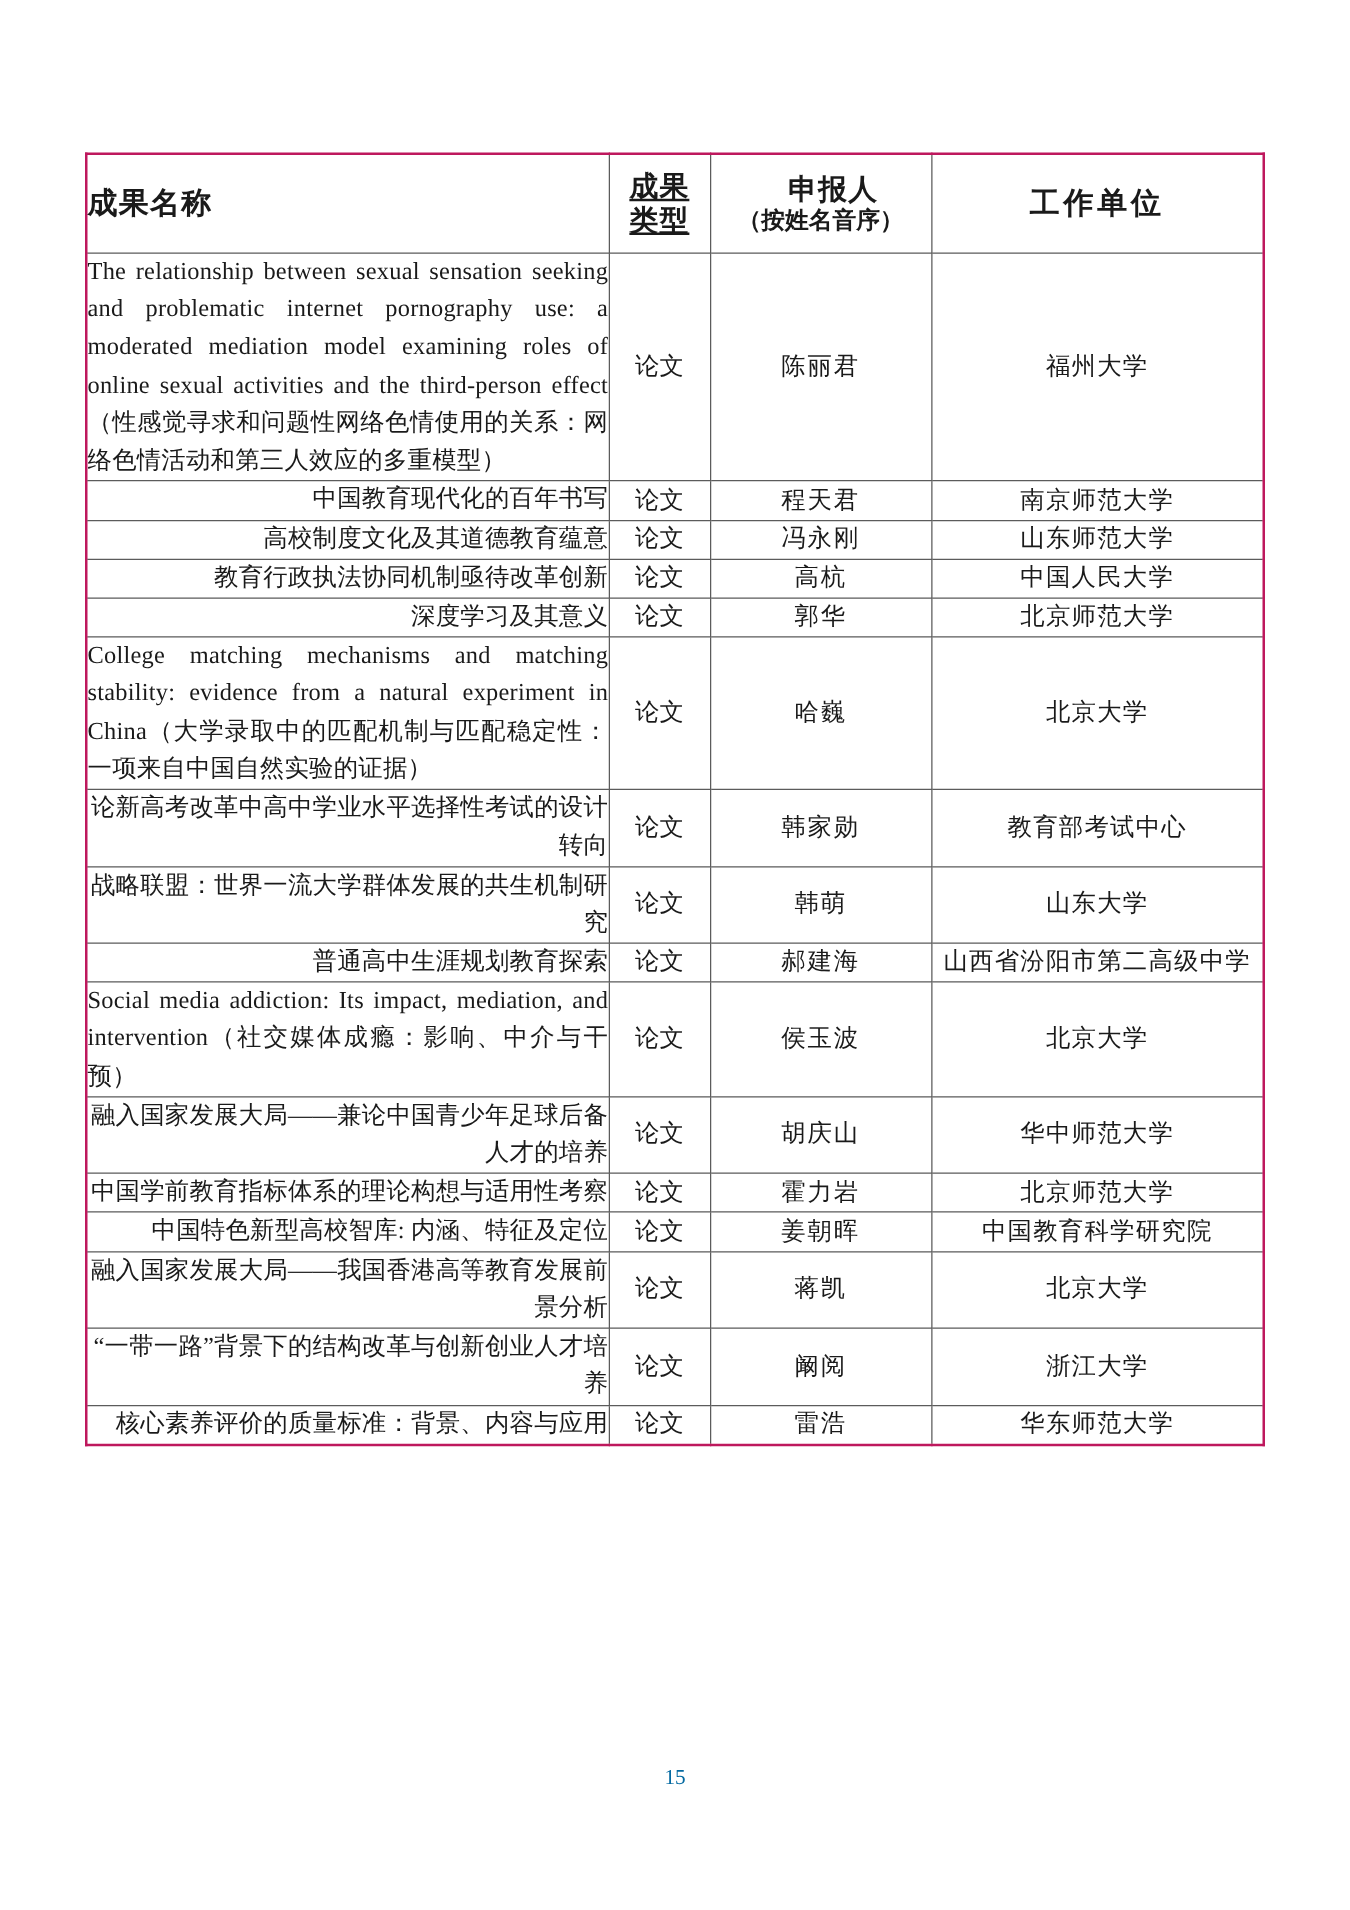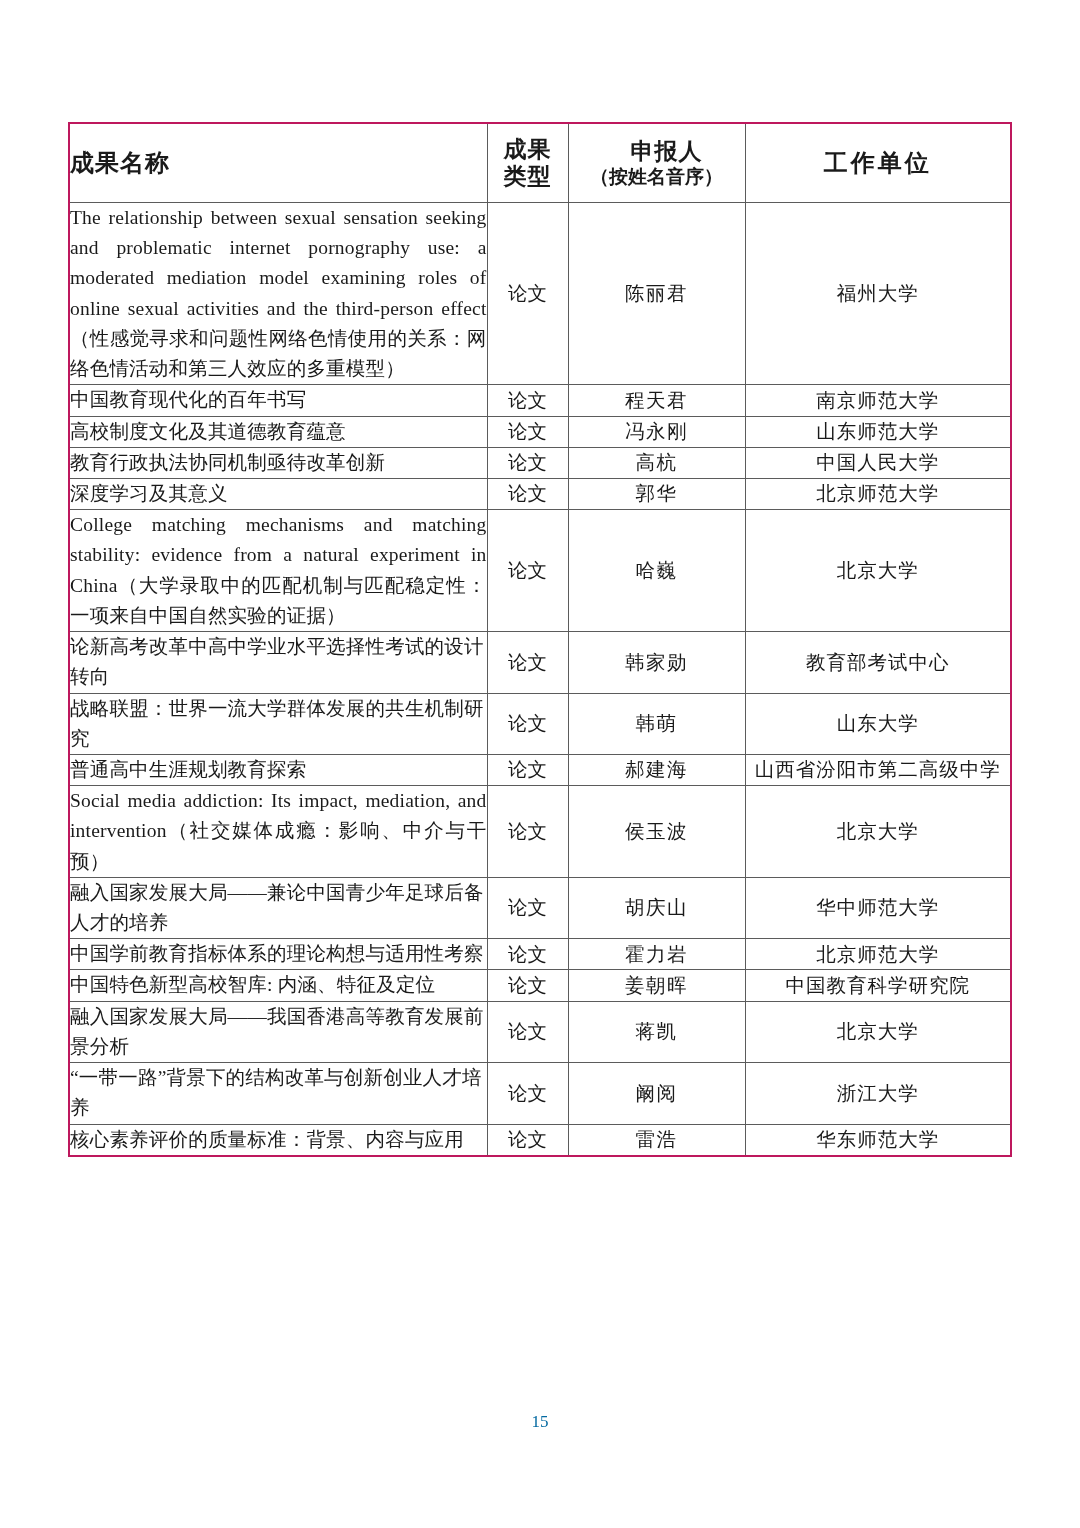--- a/index.html
+++ b/index.html
@@ -58,34 +58,34 @@
     height: 78px;
     line-height: 1.18;
     text-align: center;
     font-family: "Liberation Serif", "DejaVu Serif", serif;
   }
   th.h-title {
     text-align: left;
     padding-left: 12px;
     font-size: 24px;
   }
-  th.h-type { font-size: 23px; }
+  th.h-type { font-size: 23px; text-decoration: underline; }
   th.h-person .sub {
     display: block;
     font-size: 19px;
     font-weight: bold;
     letter-spacing: 0px;
     margin-top: 1px;
   }
   th.h-person .main { display:block; font-size: 23px; padding-left: 20px; }
   th.h-unit { font-size: 24px; letter-spacing: 3px; }
 
   
   td.title-cell {
-    text-align: left;
+    text-align: right;
     padding: 7px 9px 7px 11px;
     font-size: 19.5px;
     line-height: 1.55;
     letter-spacing: 0.2px;
   }
   td.title-cell.justify {
     text-align: justify;
     text-align-last: left;
   }
   td.type-cell, td.person-cell, td.unit-cell {

